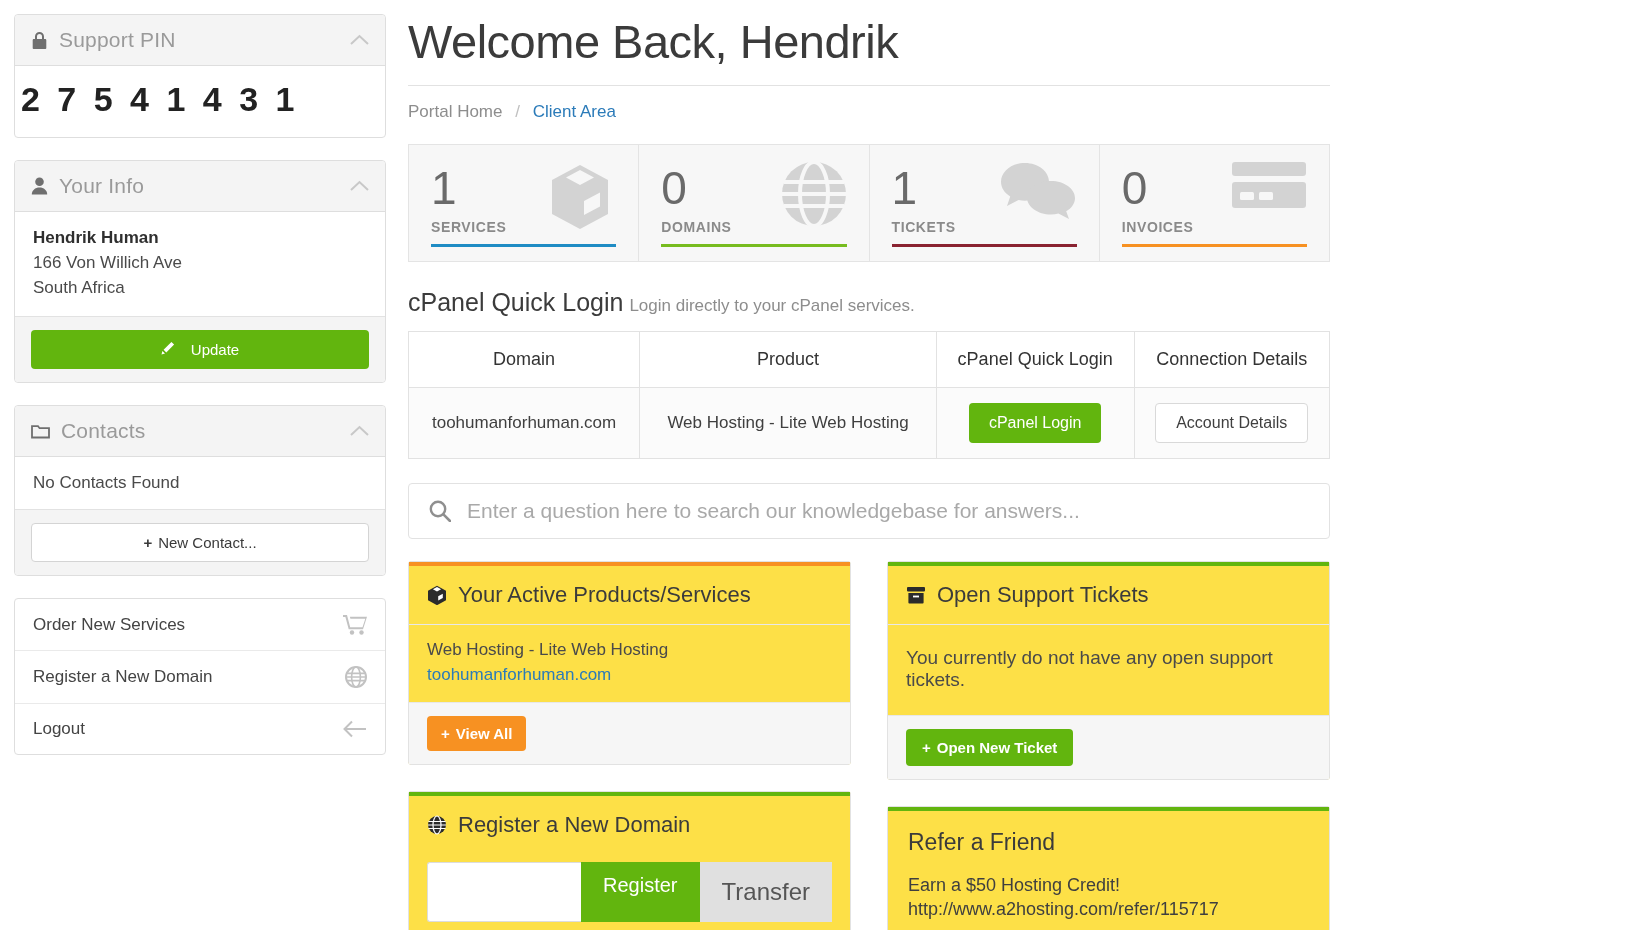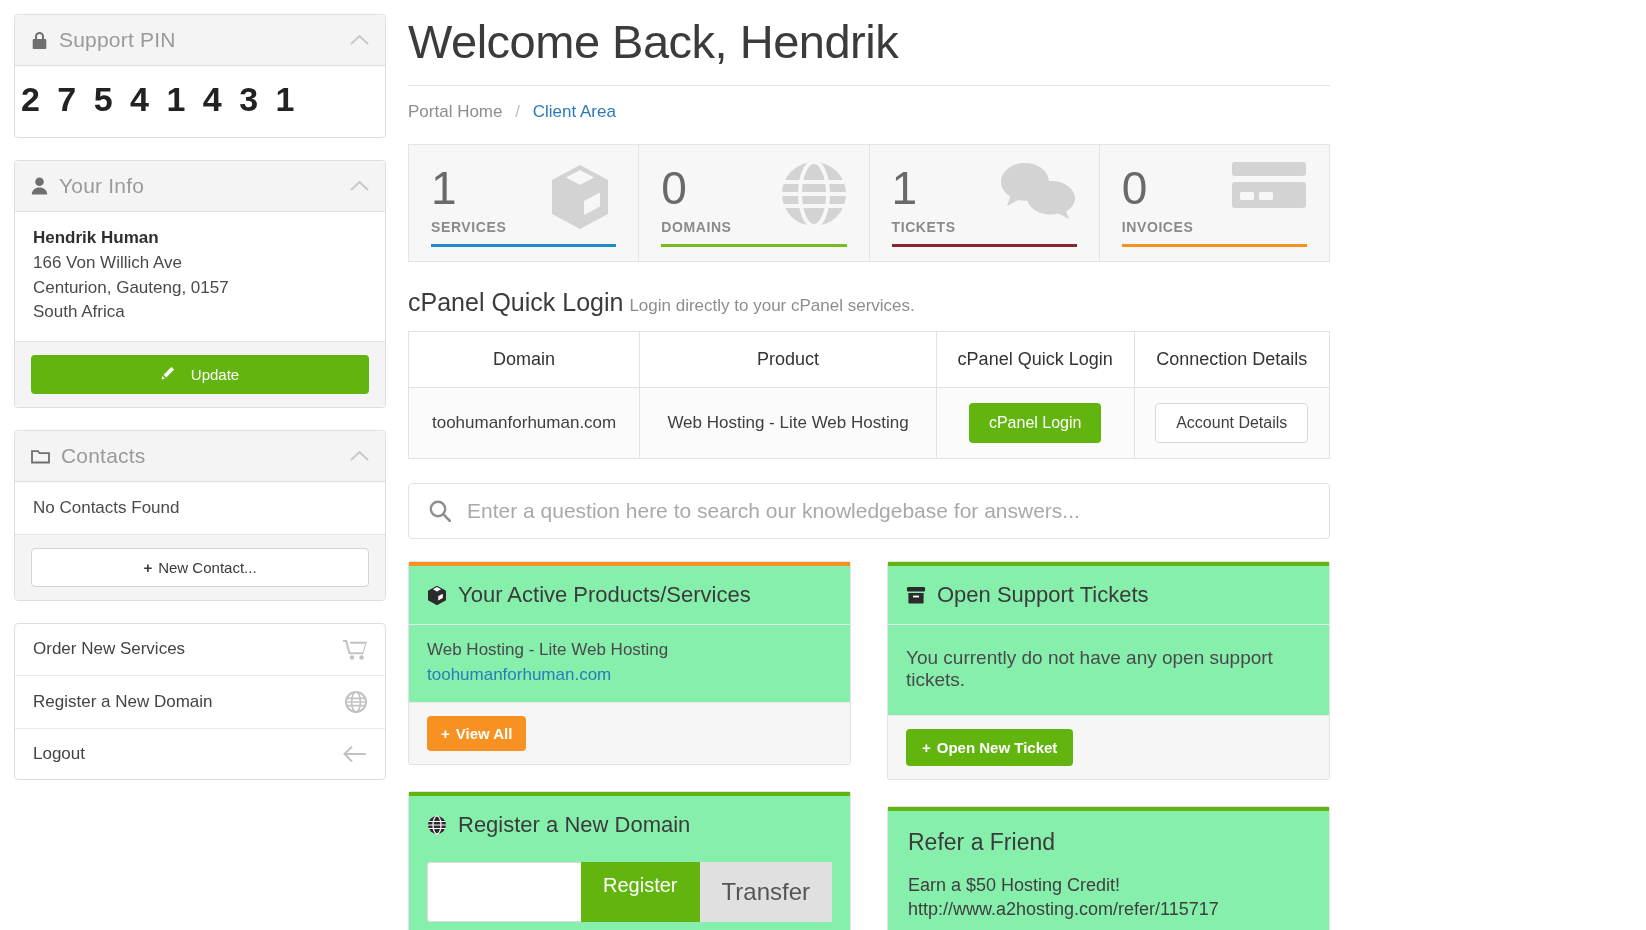--- a/index.html
+++ b/index.html
@@ -103,21 +103,21 @@
   }
   .search-wrap .s-icon { color: #8f8f8f; margin-right: 16px; display:flex; }
   .search-wrap input {
     border: none; outline: none; flex: 1; font-size: 21px; color: #3a3a3a;
     font-family: "Liberation Sans", sans-serif; background: transparent;
   }
   .search-wrap input::placeholder { color: #a9a9a9; }
 
   .grid { display: flex; gap: 36px; margin-top: 22px; }
   .col { flex: 1; min-width: 0; }
-  .card { border: 1px solid #e2e2e2; border-radius: 3px; background: #86efac; margin-bottom: 26px; }
+  .card { border: 1px solid #e2e2e2; border-radius: 3px; background: #fde047; margin-bottom: 26px; }
   .card .topbar { height: 4px; width: 100%; }
   .card-head {
     padding: 16px 18px; font-size: 22px; color: #3b3b3b; font-weight: 400;
     display: flex; align-items: center; gap: 11px; border-bottom: 1px solid #e8e8e8;
   }
   .card-head .ch-ico { color: #2b2b2b; display:flex; align-items:center; }
   .card-body { padding: 15px 18px 17px 18px; }
   .card-body .line1 { font-size: 17px; color: #4a4a4a; }
   .card-body .link { font-size: 17px; color: #2b7bb9; cursor: pointer; margin-top: 5px; }
   .card-foot { background: #f6f6f6; border-top: 1px solid #e8e8e8; padding: 13px 18px; }
@@ -173,21 +173,20 @@
         <span class="ph-title">Your Info</span>
         <span class="chev">
           <svg width="19" height="12" viewBox="0 0 19 12">
               <path fill="none" stroke="currentColor" stroke-width="2" d="M1 10L9.5 2 18 10"></path>
             </svg>
         </span>
       </div>
       <div class="panel-body">
         <div class="info-name">Hendrik Human</div>
         <div class="info-line">166 Von Willich Ave</div>
-        <div class="info-line">Centurion, Gauteng, 0157</div>
         <div class="info-line">South Africa</div>
       </div>
       <div class="panel-foot">
         <button class="btn btn-green-block">
           <span>
             <svg width="14" height="14" viewBox="0 0 14 14">
                 <path fill="currentColor" d="M10.4.9l2.7 2.7-7.8 7.8-2.7-2.7zM1.4 10l2.6 2.6-3.5.9z"></path>
               </svg>
           </span>
           <span>Update</span>

